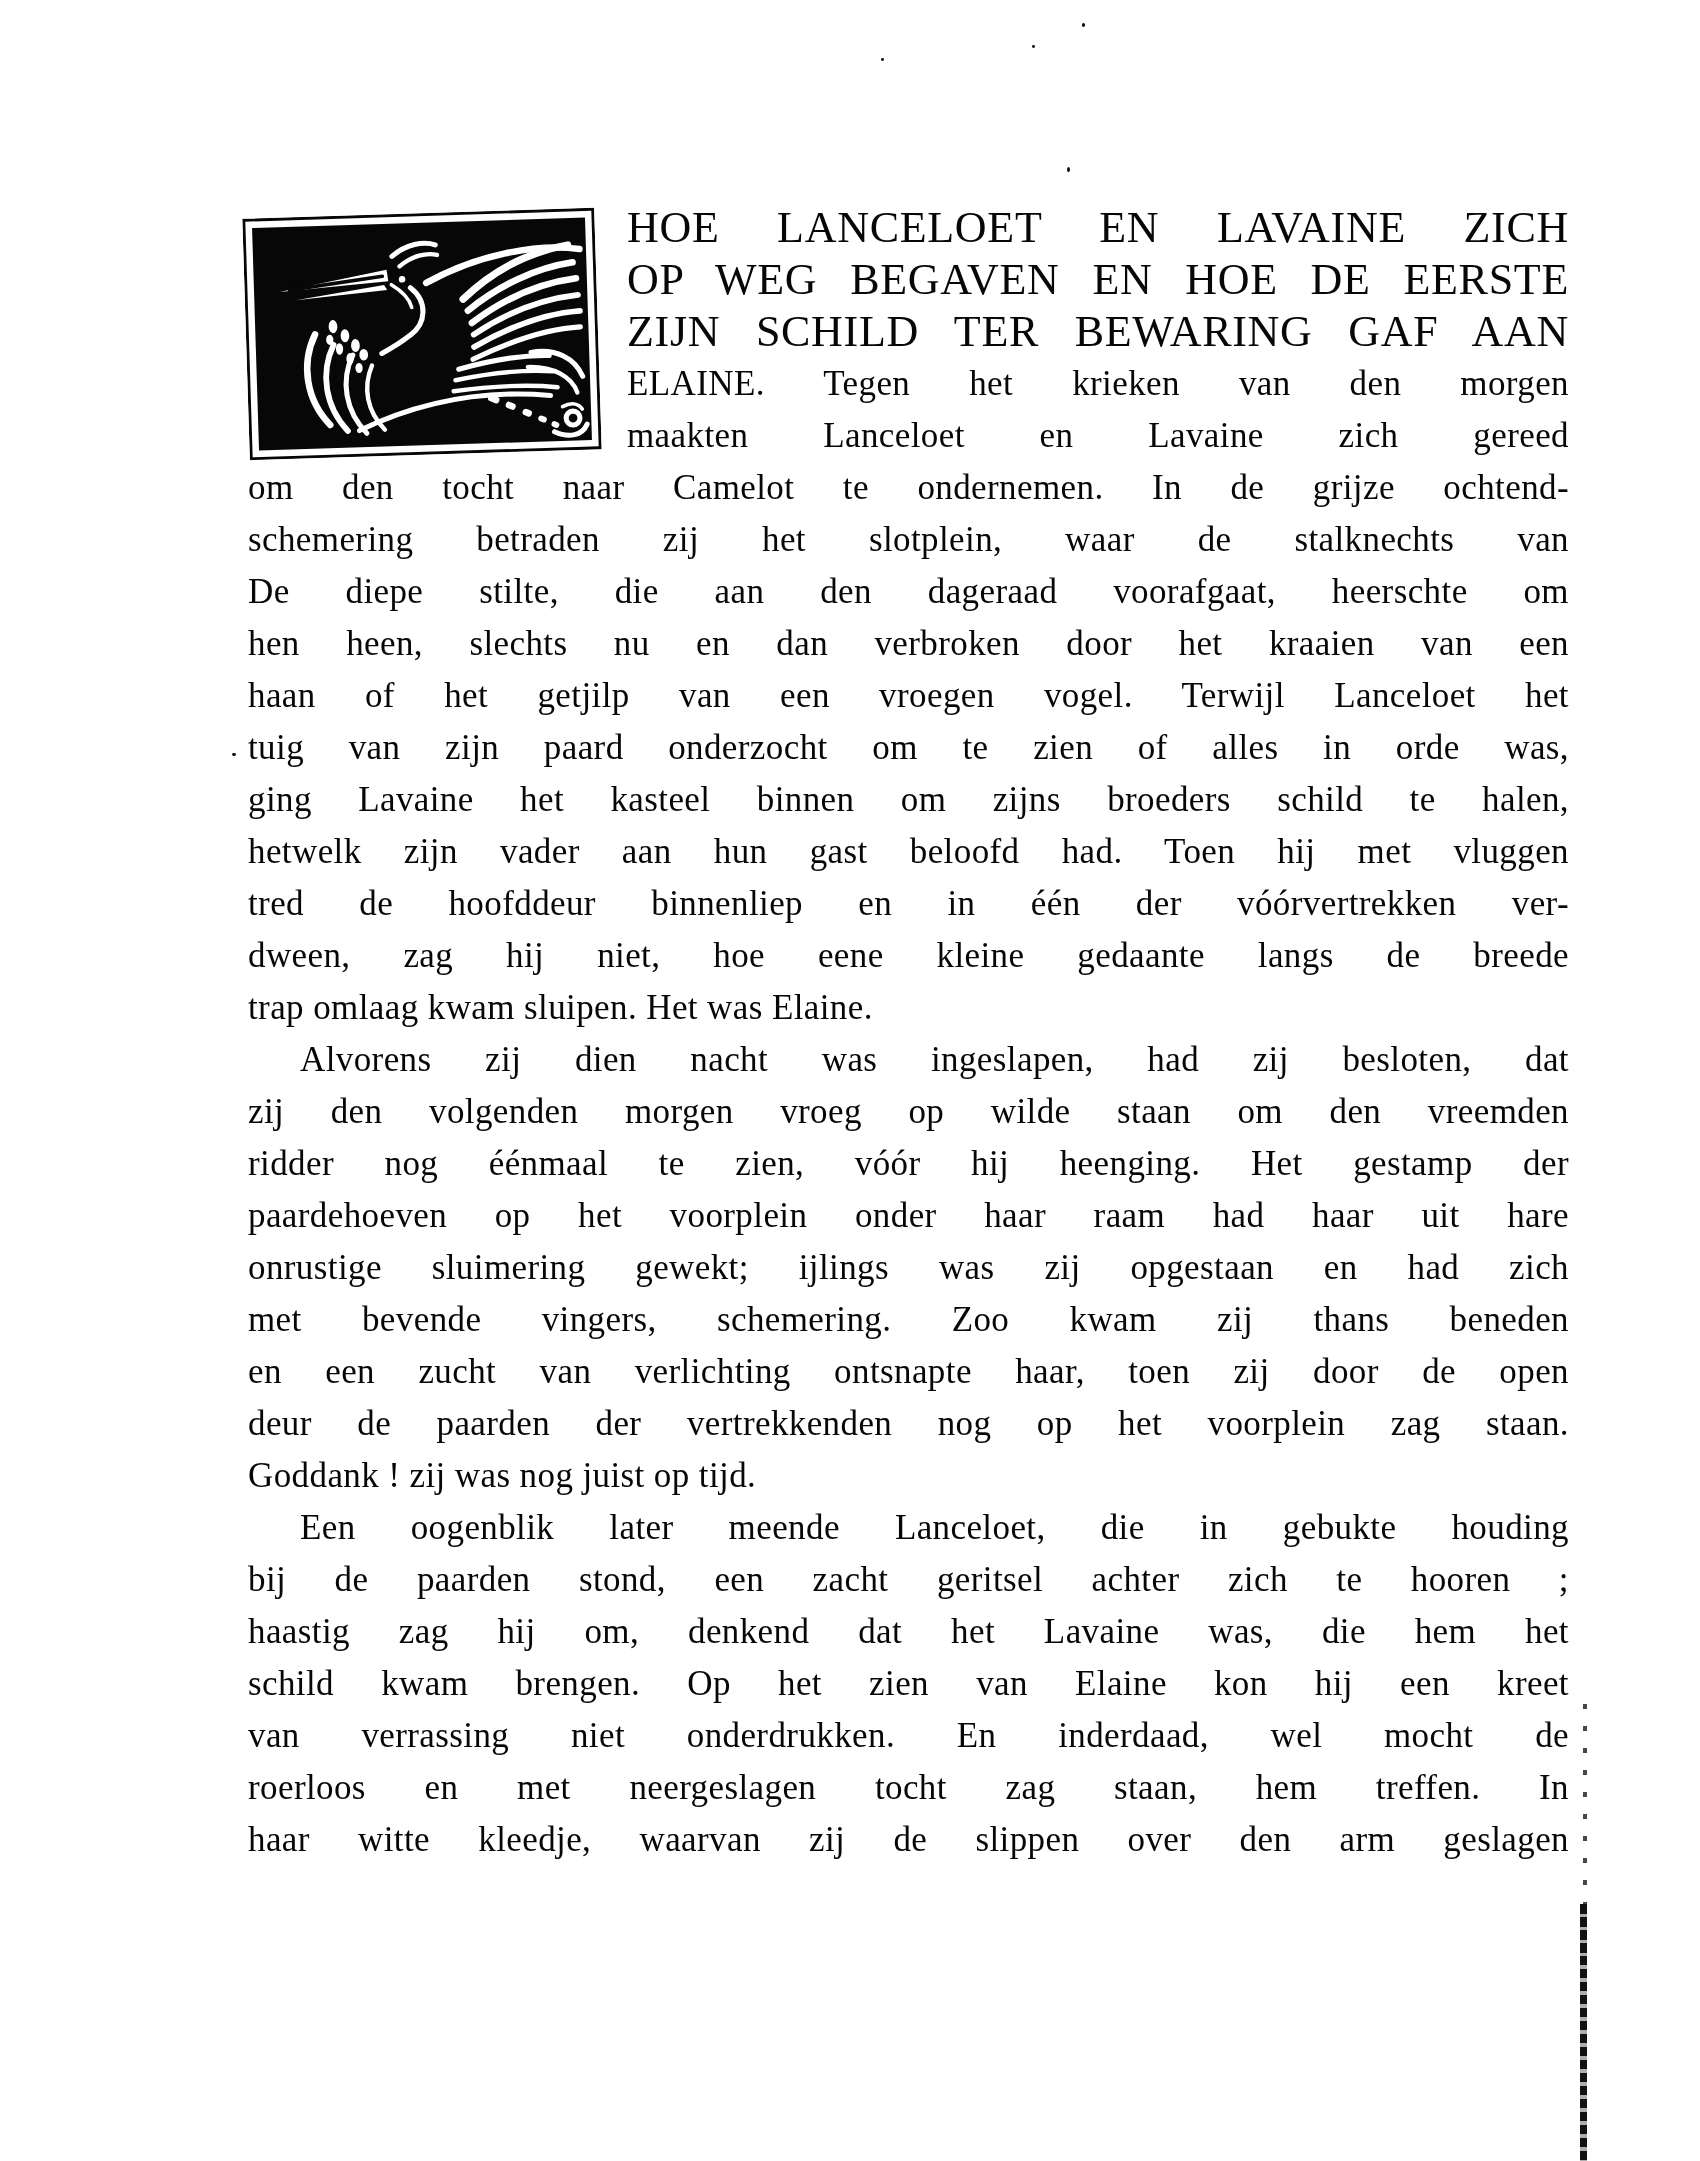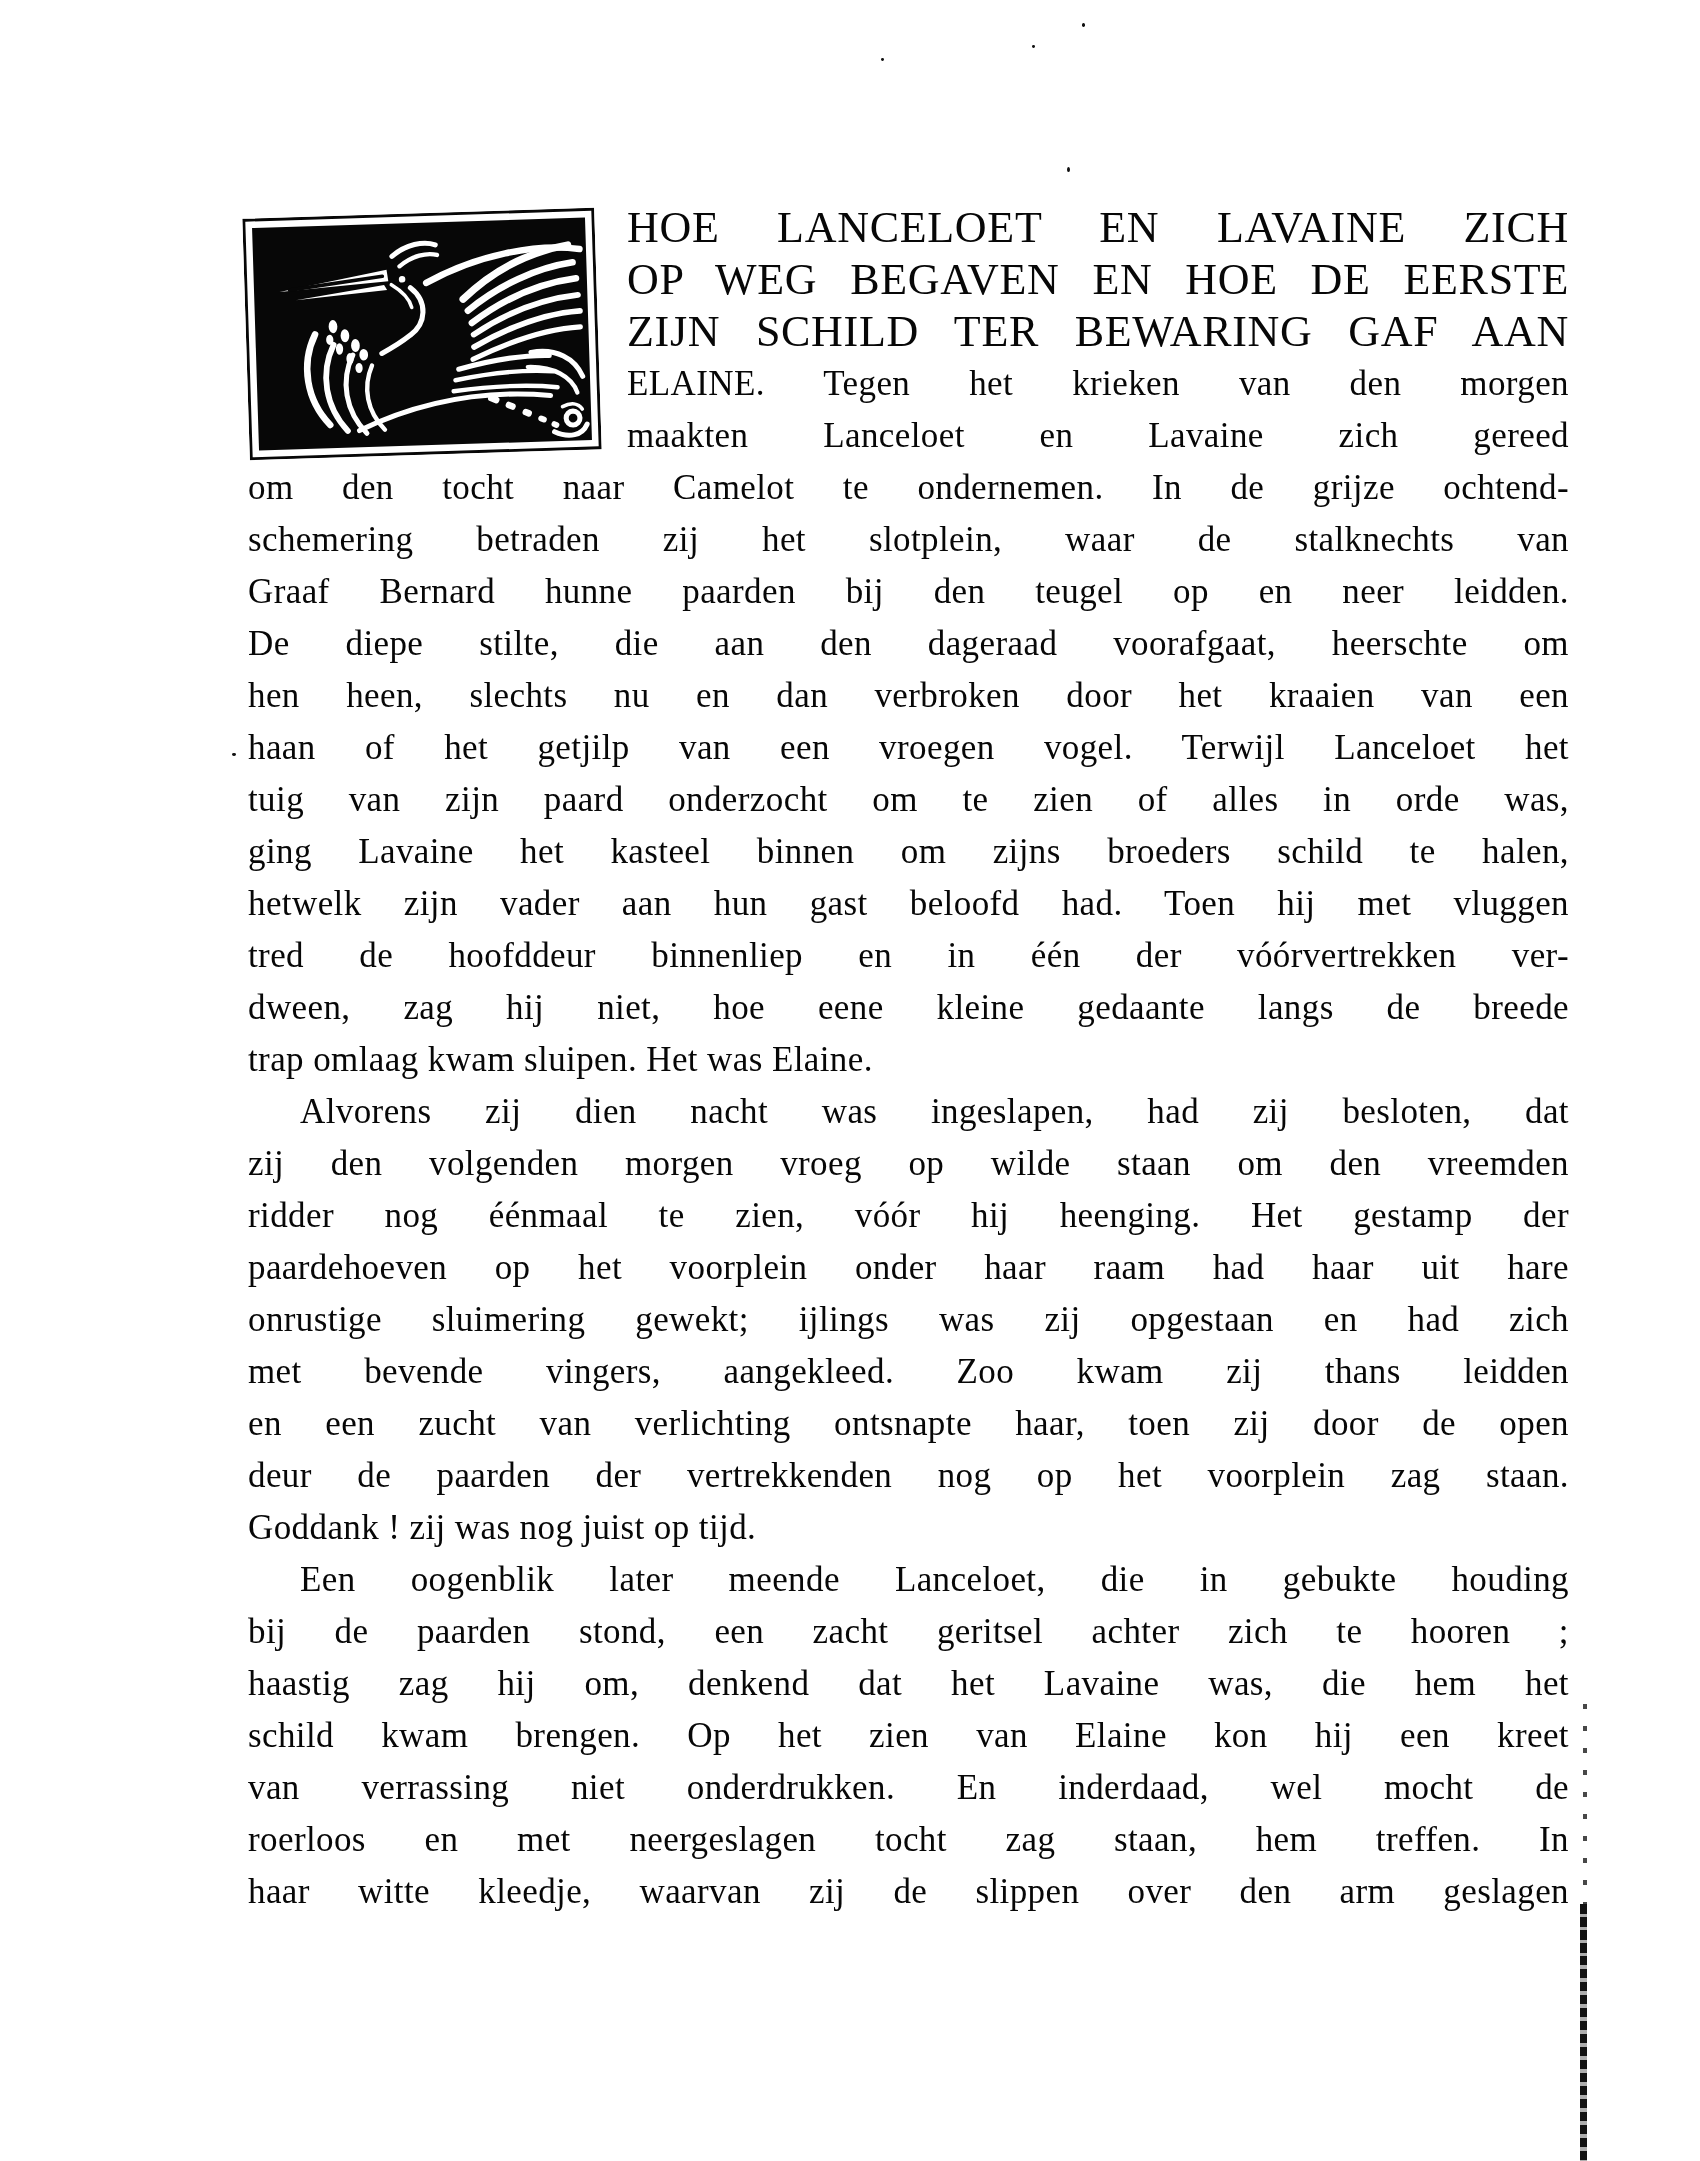--- a/index.html
+++ b/index.html
@@ -145,36 +145,35 @@
   </svg>
 
   <div id="text-block">
       <div class="line heading wrap">HOE LANCELOET EN LAVAINE ZICH</div>
       <div class="line heading wrap">OP WEG BEGAVEN EN HOE DE EERSTE</div>
       <div class="line heading wrap">ZIJN SCHILD TER BEWARING GAF AAN</div>
       <div class="line wrap">ELAINE. Tegen het krieken van den morgen</div>
       <div class="line wrap">maakten Lanceloet en Lavaine zich gereed</div>
       <div class="line">om den tocht naar Camelot te ondernemen. In de grijze ochtend-</div>
       <div class="line">schemering betraden zij het slotplein, waar de stalknechts van</div>
-      <div class="line">Graaf Bernard hunne paarden bij den teugel op en neer leidden.</div>
       <div class="line">De diepe stilte, die aan den dageraad voorafgaat, heerschte om</div>
       <div class="line">hen heen, slechts nu en dan verbroken door het kraaien van een</div>
       <div class="line">haan of het getjilp van een vroegen vogel. Terwijl Lanceloet het</div>
       <div class="line">tuig van zijn paard onderzocht om te zien of alles in orde was,</div>
       <div class="line">ging Lavaine het kasteel binnen om zijns broeders schild te halen,</div>
       <div class="line">hetwelk zijn vader aan hun gast beloofd had. Toen hij met vluggen</div>
       <div class="line">tred de hoofddeur binnenliep en in één der vóórvertrekken ver-</div>
       <div class="line">dween, zag hij niet, hoe eene kleine gedaante langs de breede</div>
       <div class="line nojust">trap omlaag kwam sluipen. Het was Elaine.</div>
       <div class="line pindent">Alvorens zij dien nacht was ingeslapen, had zij besloten, dat</div>
       <div class="line">zij den volgenden morgen vroeg op wilde staan om den vreemden</div>
       <div class="line">ridder nog éénmaal te zien, vóór hij heenging. Het gestamp der</div>
       <div class="line">paardehoeven op het voorplein onder haar raam had haar uit hare</div>
       <div class="line">onrustige sluimering gewekt; ijlings was zij opgestaan en had zich</div>
-      <div class="line">met bevende vingers, aangekleed. Zoo kwam zij thans leidden</div>
+      <div class="line">met bevende vingers, schemering. Zoo kwam zij thans beneden</div>
       <div class="line">en een zucht van verlichting ontsnapte haar, toen zij door de open</div>
       <div class="line">deur de paarden der vertrekkenden nog op het voorplein zag staan.</div>
       <div class="line nojust">Goddank ! zij was nog juist op tijd.</div>
       <div class="line pindent">Een oogenblik later meende Lanceloet, die in gebukte houding</div>
       <div class="line">bij de paarden stond, een zacht geritsel achter zich te hooren ;</div>
       <div class="line">haastig zag hij om, denkend dat het Lavaine was, die hem het</div>
       <div class="line">schild kwam brengen. Op het zien van Elaine kon hij een kreet</div>
       <div class="line">van verrassing niet onderdrukken. En inderdaad, wel mocht de</div>
       <div class="line">roerloos en met neergeslagen tocht zag staan, hem treffen. In</div>
       <div class="line">haar witte kleedje, waarvan zij de slippen over den arm geslagen</div>

